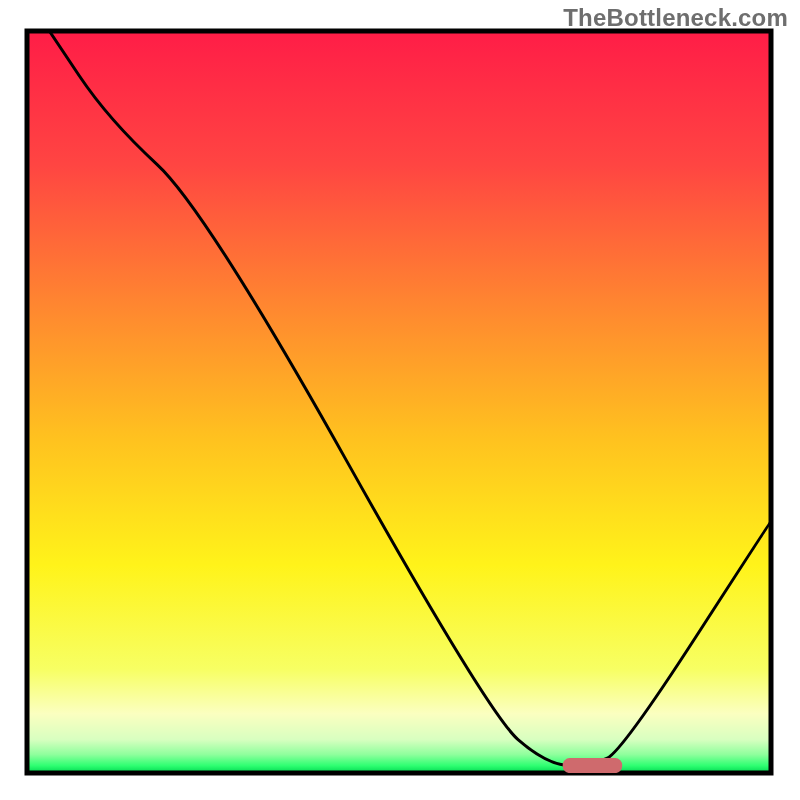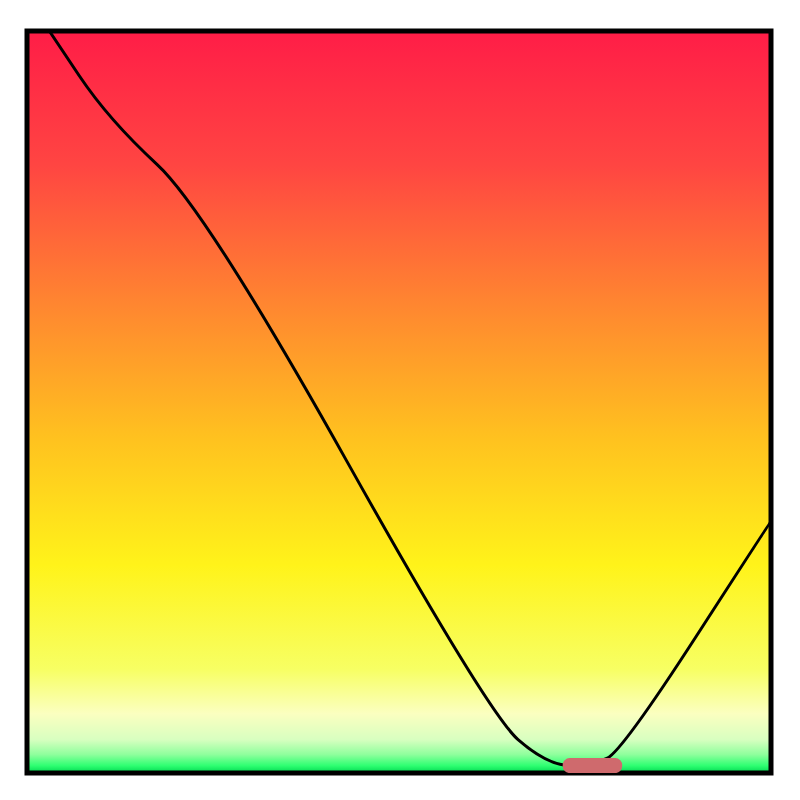--- a/index.html
+++ b/index.html
@@ -29,20 +29,21 @@
   svg {
     position: absolute;
     left: 0;
     top: 0;
   }
 </style>
 </head>
 <body>
 
 <div class="frame">
+  <div class="watermark">TheBottleneck.com</div>
 
   <svg width="800" height="800" viewBox="0 0 800 800">
     <defs>
       <linearGradient id="bg-grad" x1="0" y1="0" x2="0" y2="1">
           <stop offset="0%" stop-color="#ff1d47"></stop>
           <stop offset="18%" stop-color="#ff4542"></stop>
           <stop offset="38%" stop-color="#ff8a2f"></stop>
           <stop offset="55.00000000000001%" stop-color="#ffc21f"></stop>
           <stop offset="72%" stop-color="#fff31a"></stop>
           <stop offset="86%" stop-color="#f7ff63"></stop>

